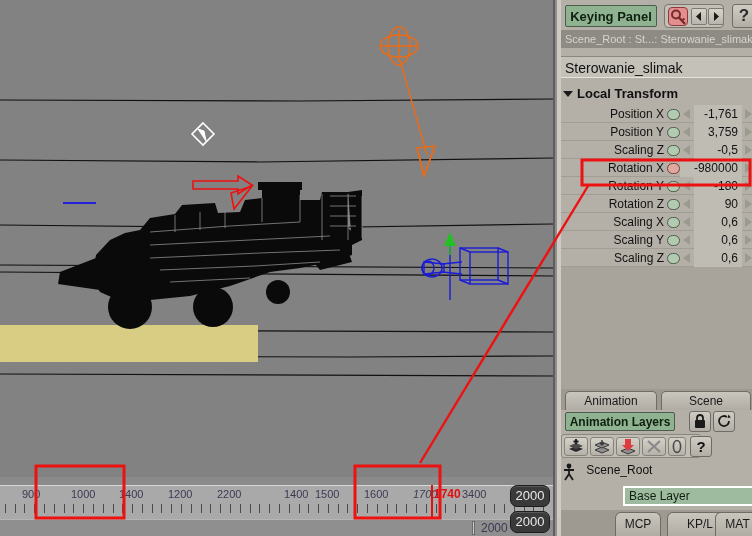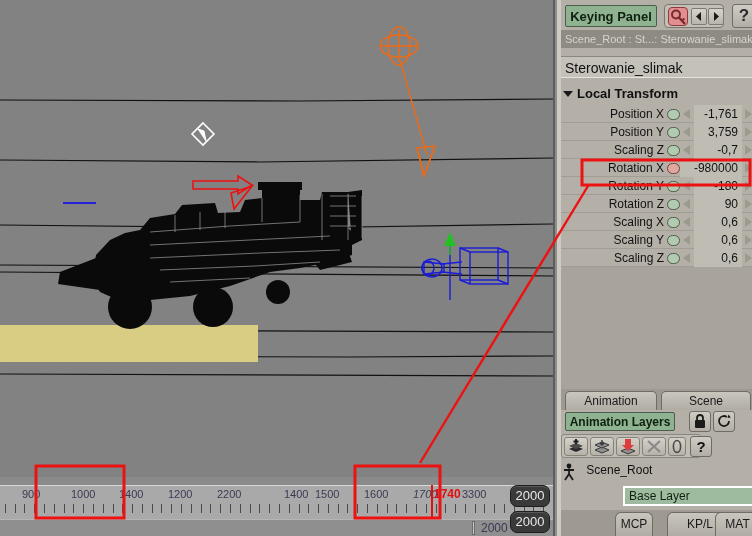--- a/index.html
+++ b/index.html
@@ -414,21 +414,21 @@
         <div class="tick-minor" style="left: 553px;"></div>
         <div class="tl-label" style="left: 22px;">900</div>
         <div class="tl-label" style="left: 71px;">1000</div>
         <div class="tl-label" style="left: 119px;">1400</div>
         <div class="tl-label" style="left: 168px;">1200</div>
         <div class="tl-label" style="left: 217px;">2200</div>
         <div class="tl-label" style="left: 284px;">1400</div>
         <div class="tl-label" style="left: 315px;">1500</div>
         <div class="tl-label" style="left: 364px;">1600</div>
         <div class="tl-label" style="left: 413px; font-style: italic;">1700</div>
-        <div class="tl-label" style="left: 462px;">3300</div>
+        <div class="tl-label" style="left: 462px;">3400</div>
         <div class="tl-label" style="left: 511px;">1900</div>
       </div>
     <div id="playhead" style="left: 431px;"></div>
     <div id="playhead-label" style="left: 434px;">1740</div>
     <div class="tl-bottom"></div>
     <div class="tl-handle" style="left:472px; top:44px; height:14px;"></div>
     <div class="end-field" style="left:481px; top:44px;">2000</div>
     <div class="lcd" style="left:510px; top:8px; width:40px; height:22px;">2000</div>
     <div class="lcd" style="left:510px; top:34px; width:40px; height:22px;">2000</div>
   </div>
@@ -482,21 +482,21 @@
           <div class="keydot"></div>
           <div class="slarrow-l"></div>
           <div class="slarrow-r"></div>
           <div class="val">3,759</div>
         </div>
         <div class="xrow">
           <div class="lbl">Scaling Z</div>
           <div class="keydot"></div>
           <div class="slarrow-l"></div>
           <div class="slarrow-r"></div>
-          <div class="val">-0,7</div>
+          <div class="val">-0,5</div>
         </div>
         <div class="xrow hl">
           <div class="lbl">Rotation X</div>
           <div class="keydot"></div>
           <div class="slarrow-l"></div>
           <div class="slarrow-r"></div>
           <div class="val">-980000</div>
         </div>
         <div class="xrow">
           <div class="lbl">Rotation Y</div>
@@ -598,21 +598,21 @@
           <circle cx="8" cy="3" r="2.4" fill="#1a1a1a"></circle>
           <path d="M8 5.5 v6 M3 7 h10 M8 11 L4 17 M8 11 L12 17" stroke="#1a1a1a" stroke-width="1.8" fill="none"></path>
         </svg>
       </span>
       <span>Scene_Root</span>
     </div>
 
     <div id="base-layer">Base Layer</div>
 
     <div id="bottom-tabs">
-      <div class="btab" style="left:54px; width:38px;">MCP</div>
+      <div class="btab" style="left:54px; width:46px;">MCP</div>
       <div class="btab" style="left:106px; width:66px;">KP/L</div>
       <div class="btab" style="left:154px; width:45px;">MAT</div>
     </div>
   </div>
 
   <svg id="annot" viewBox="0 0 752 536">
     <rect x="582" y="160" width="168" height="25" fill="none" stroke="#ee1111" stroke-width="3"></rect>
     <rect x="36" y="466" width="88" height="52" fill="none" stroke="#ee1111" stroke-width="3"></rect>
     <rect x="355" y="466" width="85" height="52" fill="none" stroke="#ee1111" stroke-width="3"></rect>
     <line x1="588" y1="186" x2="420" y2="463" stroke="#ee1111" stroke-width="2.4"></line>

